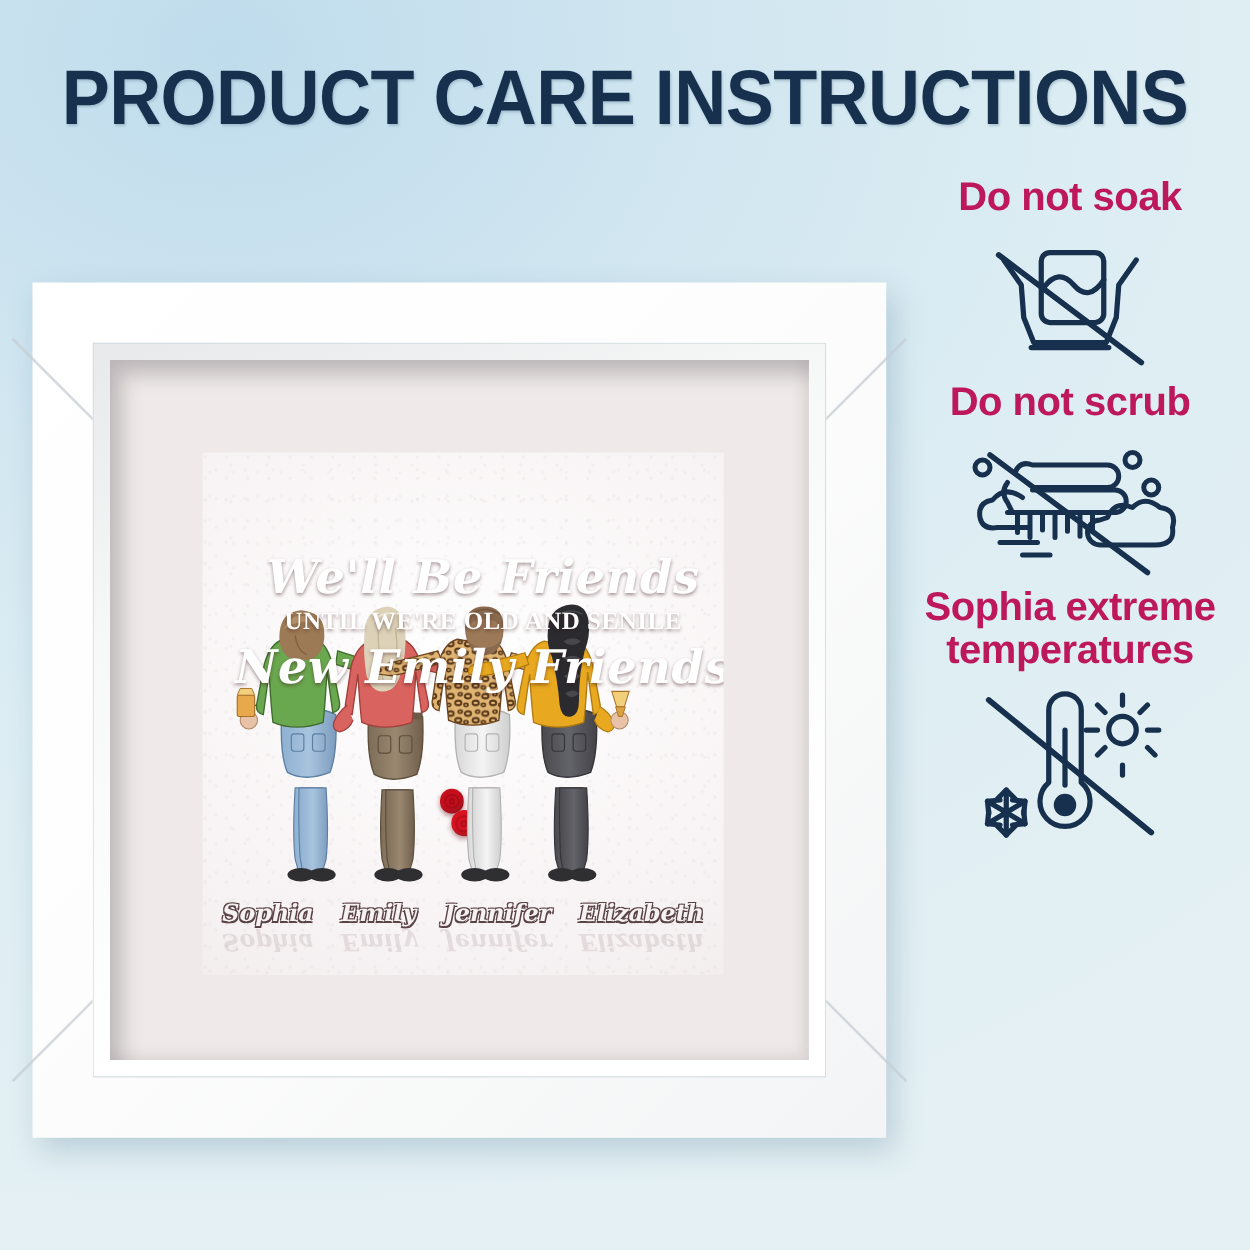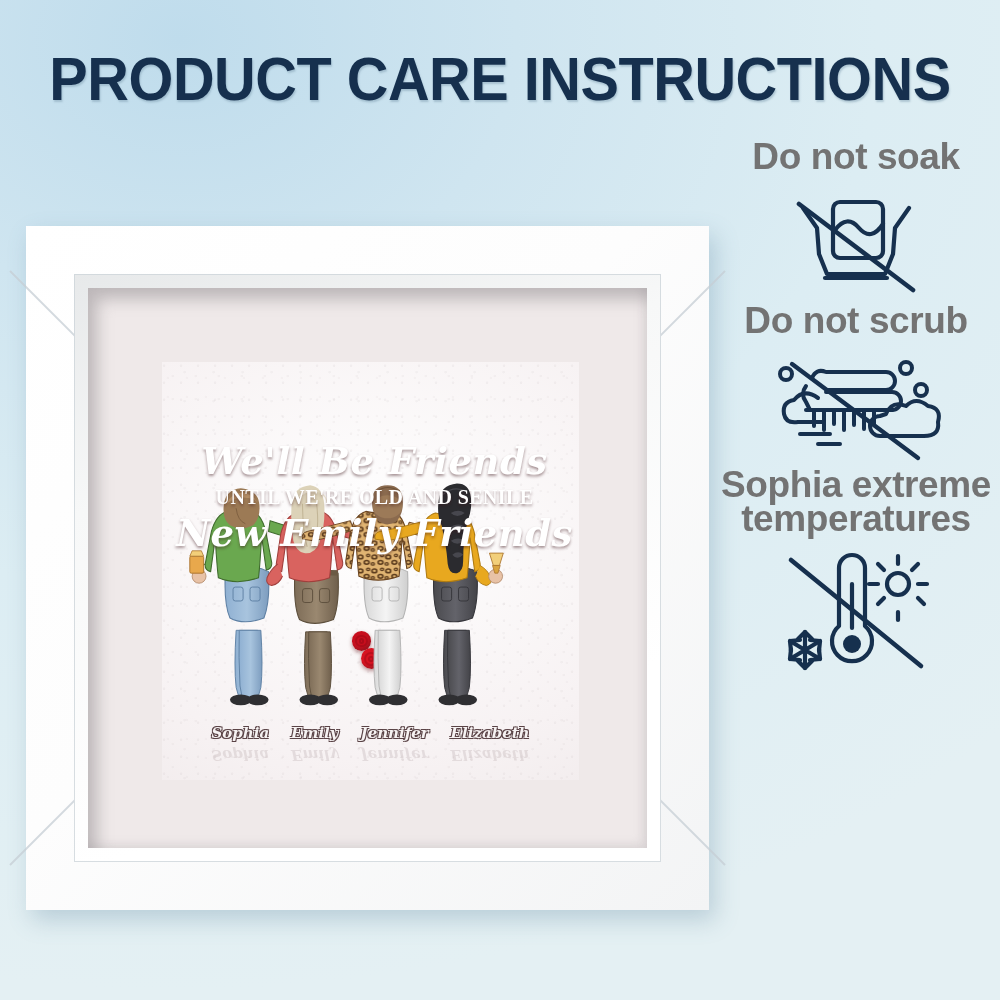--- a/index.html
+++ b/index.html
@@ -71,56 +71,56 @@
   .rose{position:absolute;border-radius:50%;}
   .rose::before{
     content:"";position:absolute;inset:17%;border-radius:50%;
     border:2px solid rgba(120,8,18,.30);
   }
   .rose::after{
     content:"";position:absolute;inset:36%;border-radius:50%;
     border:2px solid rgba(120,8,18,.38);
   }
   
-  .quote{position:absolute;left:4px;top:78px;width:100%;text-align:center;z-index:6;}
+  .quote{position:absolute;left:16px;top:78px;width:100%;text-align:center;z-index:6;}
   .quote .l1,.quote .l3{
     font-family:"DejaVu Serif", serif;font-style:italic;font-weight:bold;
     font-size:37px;line-height:42px;color:#ffffff;
     text-shadow:0 2px 3px rgba(60,20,25,.45);
     letter-spacing:.5px;
   }
   .quote .l2{
     font-family:"Liberation Serif", serif;font-weight:bold;
     font-size:20px;line-height:30px;color:#ffffff;letter-spacing:.4px;
     text-shadow:0 2px 3px rgba(60,20,25,.45);
   }
   
   .people{position:absolute;left:0;bottom:74px;width:100%;height:360px;z-index:5;}
   
   .names{
     position:absolute;left:0;bottom:38px;width:100%;
     display:flex;justify-content:center;gap:22px;z-index:7;
   }
   .name{
     font-family:"DejaVu Serif", serif;font-style:italic;font-weight:bold;
-    font-size:15px;color:#f6f2f2;
+    font-size:19px;color:#f6f2f2;
     text-shadow:-1px -1px 0 #5a4346, 1px -1px 0 #5a4346, -1px 1px 0 #5a4346, 1px 1px 0 #5a4346;
   }
   .names-reflect{
     position:absolute;left:0;bottom:16px;width:100%;
     display:flex;justify-content:center;gap:22px;z-index:7;
     opacity:.30;transform:scaleY(-1);
   }
   .names-reflect .name{color:#b8a9ab;text-shadow:none;}
   
   #care-list{position:absolute;left:712px;top:140px;width:288px;}
   .care-item{width:100%;margin-bottom:6px;text-align:center;}
   .care-label{
     font-family:"Liberation Sans", sans-serif;font-weight:bold;
-    font-size:37px;line-height:34px;color:#737373;
+    font-size:32px;line-height:34px;color:#be185d;
     letter-spacing:-.4px;
   }
   .care-icon{display:block;margin:4px auto 0;}
   .care-icon svg{display:block;margin:0 auto;}
 </style>
 </head>
 <body>
 
 <div id="page-title">PRODUCT CARE INSTRUCTIONS</div>
 

